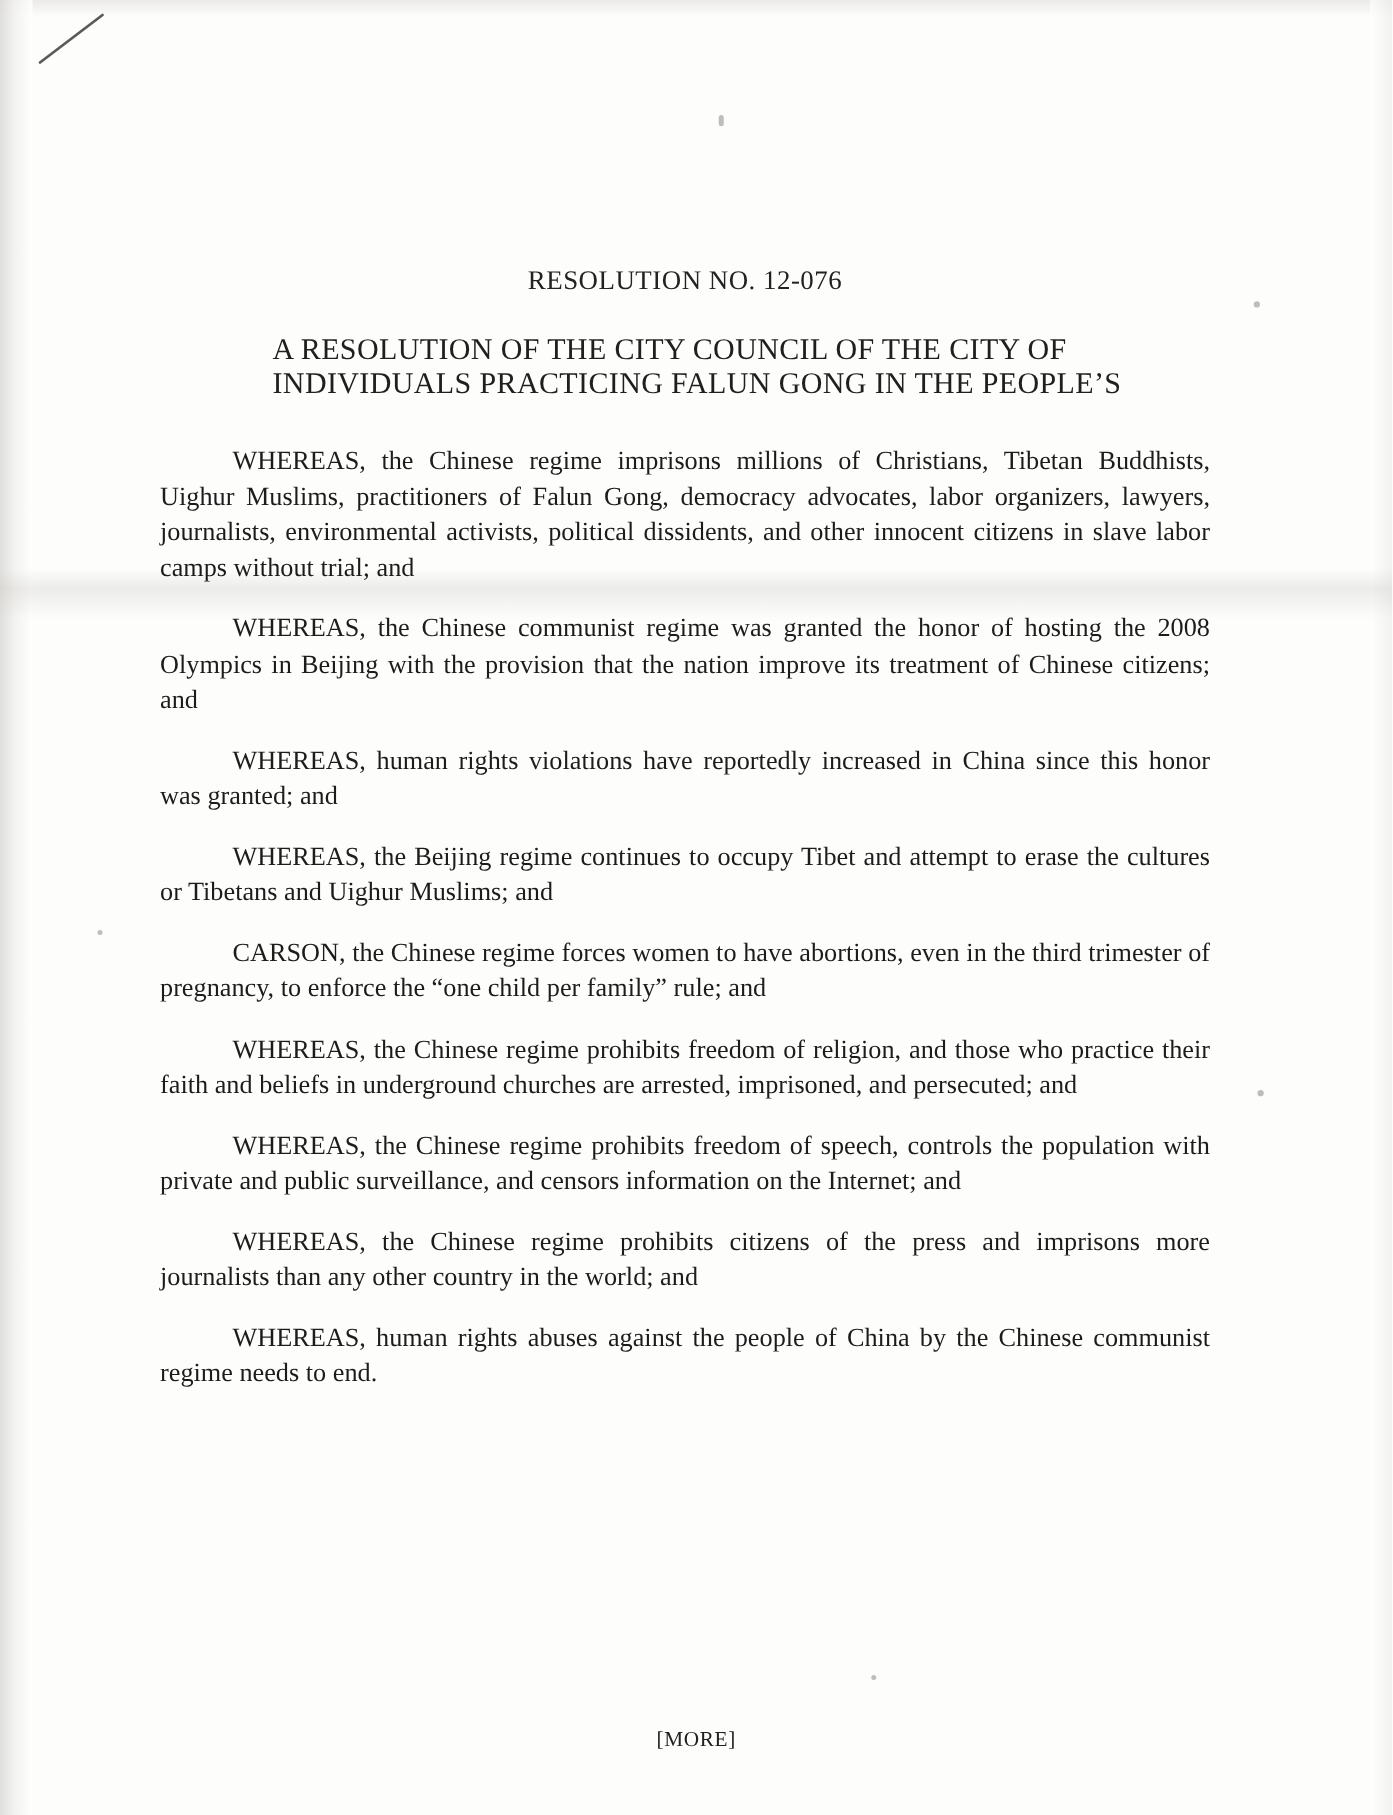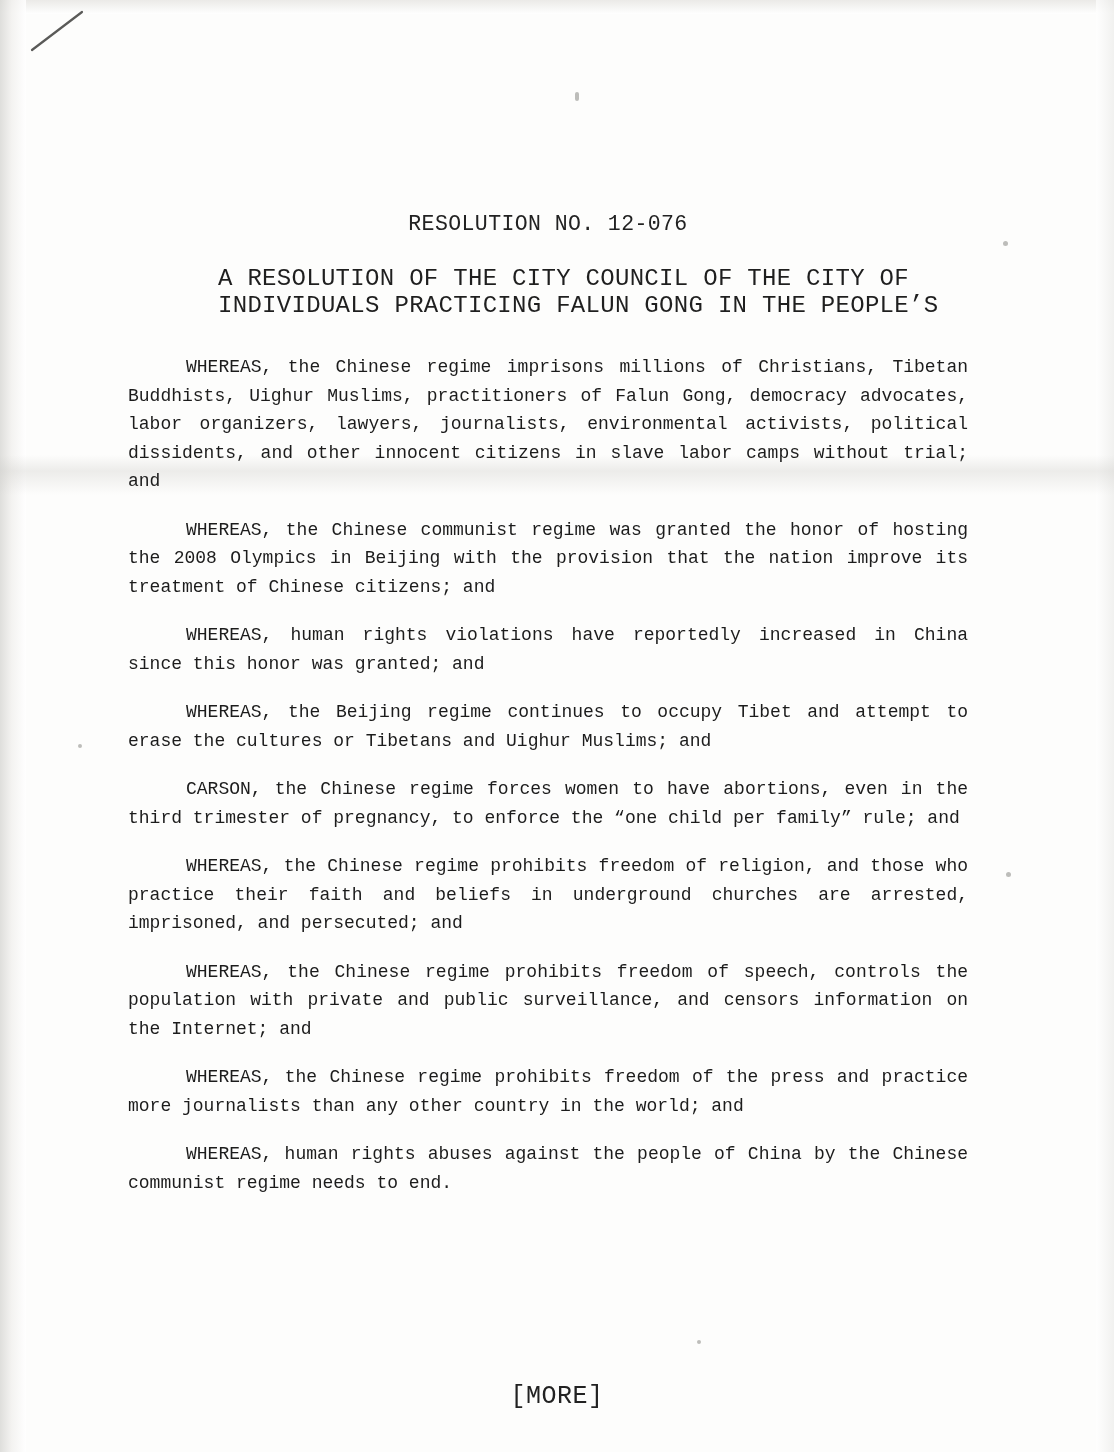--- a/index.html
+++ b/index.html
@@ -6,21 +6,21 @@
     margin: 0;
     padding: 0;
     background: #ffffff;
   }
   .page {
     position: relative;
     width: 1114px;
     height: 1452px;
     background: #fdfdfc;
     overflow: hidden;
-    font-family: Liberation Mono, monospace;
+    font-family: Liberation Serif, serif;
     color: #1a1a1a;
   }
   
   .scan-edge-left {
     position: absolute;
     top: 0; left: 0;
     width: 26px; height: 100%;
     background: linear-gradient(to right, #d9d9d6 0%, #f2f1ef 45%, #ffffff 100%);
     opacity: .85;
     pointer-events: none;
@@ -81,33 +81,33 @@
     letter-spacing: .3px;
     text-align: justify;
     color: #1f1f1f;
   }
   .title span { display: block; }
   .body {
     margin-top: 34px;
   }
   p.para {
     margin: 0 0 20px 0;
-    font-size: 18px;
+    font-size: 21px;
     line-height: 28.5px;
     text-align: justify;
     text-indent: 58px;
     color: #1c1c1c;
   }
   .more {
     position: absolute;
     top: 1382px;
     left: 0;
     width: 1114px;
     text-align: center;
-    font-size: 25px;
+    font-size: 17px;
     color: #222;
     letter-spacing: .5px;
   }
   .speck {
     position: absolute;
     background: #bdbdba;
     border-radius: 50%;
     pointer-events: none;
   }
 </style>
@@ -143,21 +143,21 @@
     </div>
 
     <div class="body">
       <p class="para">WHEREAS, the Chinese regime imprisons millions of Christians, Tibetan Buddhists, Uighur Muslims, practitioners of Falun Gong, democracy advocates, labor organizers, lawyers, journalists, environmental activists, political dissidents, and other innocent citizens in slave labor camps without trial; and</p>
       <p class="para">WHEREAS, the Chinese communist regime was granted the honor of hosting the 2008 Olympics in Beijing with the provision that the nation improve its treatment of Chinese citizens; and</p>
       <p class="para">WHEREAS, human rights violations have reportedly increased in China since this honor was granted; and</p>
       <p class="para">WHEREAS, the Beijing regime continues to occupy Tibet and attempt to erase the cultures or Tibetans and Uighur Muslims; and</p>
       <p class="para">CARSON, the Chinese regime forces women to have abortions, even in the third trimester of pregnancy, to enforce the “one child per family” rule; and</p>
       <p class="para">WHEREAS, the Chinese regime prohibits freedom of religion, and those who practice their faith and beliefs in underground churches are arrested, imprisoned, and persecuted; and</p>
       <p class="para">WHEREAS, the Chinese regime prohibits freedom of speech, controls the population with private and public surveillance, and censors information on the Internet; and</p>
-      <p class="para">WHEREAS, the Chinese regime prohibits freedom of the press and practice more journalists than any other country in the world; and</p>
+      <p class="para">WHEREAS, the Chinese regime prohibits citizens of the press and imprisons more journalists than any other country in the world; and</p>
       <p class="para">WHEREAS, human rights abuses against the people of China by the Chinese communist regime needs to end.</p>
     </div>
 
   </div>
 
   <div class="more">[MORE]</div>
 
 </div>
 
 </body></html>

